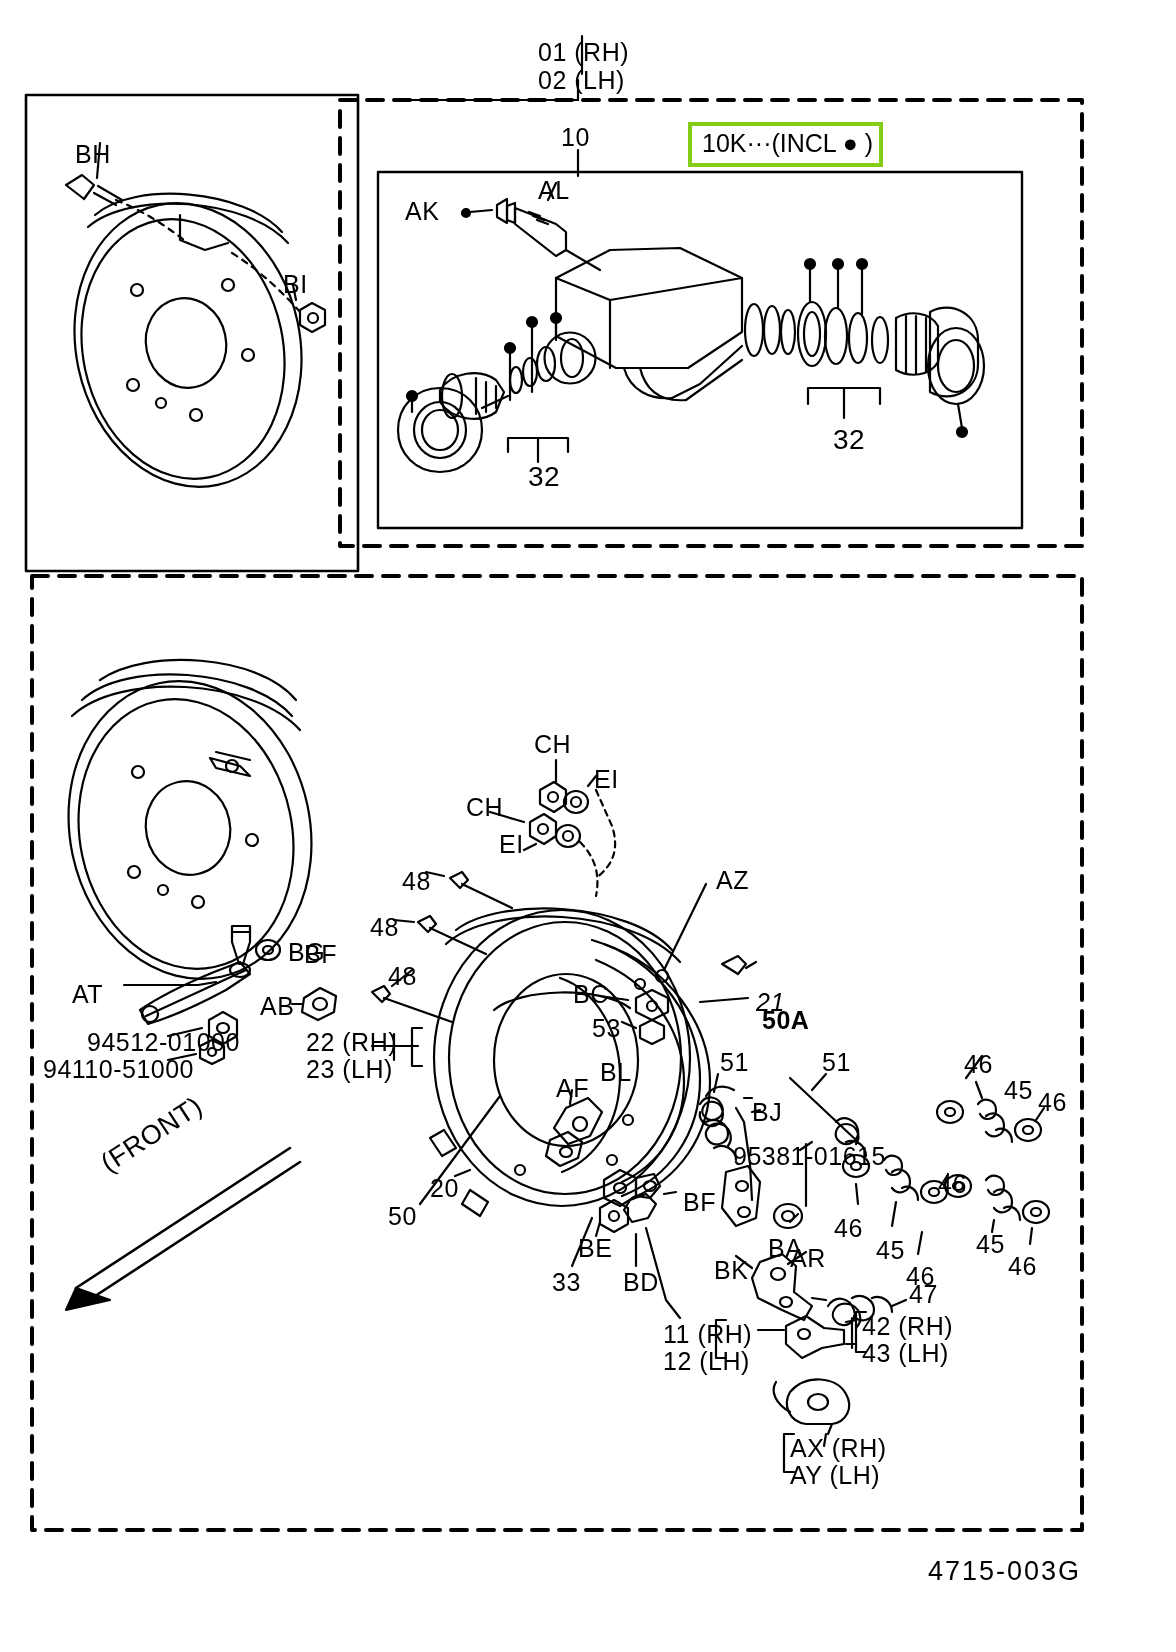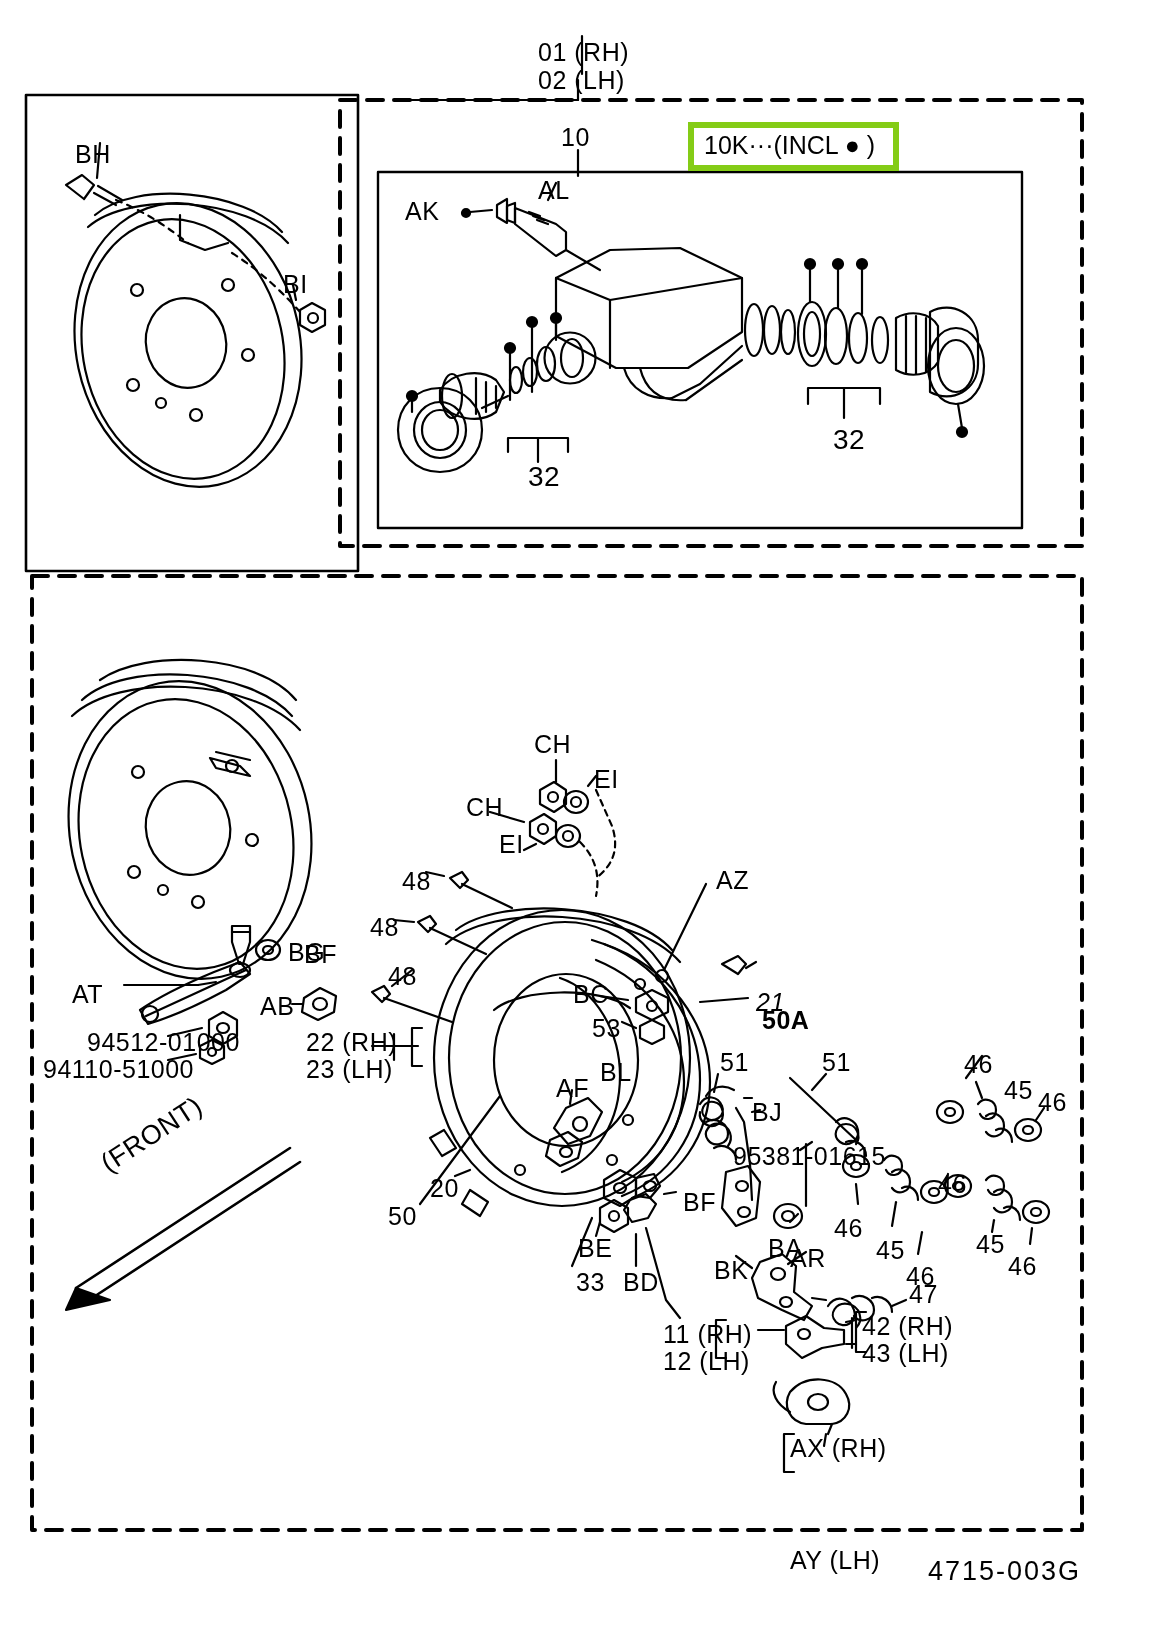--- a/index.html
+++ b/index.html
@@ -35,22 +35,22 @@
   .lbl.big { font-size: 28px; }
   .code {
     position: absolute;
     font-family: "Liberation Sans", sans-serif;
     font-size: 27px;
     letter-spacing: 2px;
     white-space: pre;
   }
   .boxed {
     position: absolute;
-    border: 6px solid #84cc16;
-    padding: 3px 18px 5px 10px;
+    border: 4px solid #84cc16;
+    padding: 3px 6px 5px 10px;
     font-size: 25px;
     white-space: pre;
     background: #fff;
   }
 </style>
 </head>
 <body>
 
 <div id="page">
 
@@ -442,29 +442,29 @@
   <div class="lbl" style="left:976px; top:1230px;">45</div>
   <div class="lbl" style="left:1008px; top:1252px;">46</div>
 
   <div class="lbl" style="left:430px; top:1174px;">20</div>
   <div class="lbl" style="left:388px; top:1202px;text-align:right;">50</div>
   <div class="lbl" style="left:683px; top:1188px;">BF</div>
   <div class="lbl" style="left:768px; top:1234px;">BA</div>
   <div class="lbl" style="left:578px; top:1234px;">BE</div>
   <div class="lbl" style="left:714px; top:1256px;">BK</div>
   <div class="lbl" style="left:790px; top:1244px;">AR</div>
-  <div class="lbl" style="left:552px; top:1268px;margin-left:24px;">33</div>
+  <div class="lbl" style="left:552px; top:1268px;">33</div>
   <div class="lbl" style="left:623px; top:1268px;">BD</div>
   <div class="lbl" style="left:909px; top:1280px;">47</div>
 
   <div class="lbl" style="left:663px; top:1320px;">11 (RH)</div>
   <div class="lbl" style="left:663px; top:1347px;text-align:center;">12 (LH)</div>
   <div class="lbl" style="left:862px; top:1312px;">42 (RH)</div>
   <div class="lbl" style="left:862px; top:1339px;">43 (LH)</div>
 
   <div class="lbl" style="left:790px; top:1434px;">AX (RH)</div>
-  <div class="lbl" style="left:790px; top:1546px;">AY (LH)</div>
+  <div class="lbl" style="left:790px; top:1461px;">AY (LH)</div>
 
   <div class="lbl" style="left:96px; top:1154px; transform:rotate(-33deg); transform-origin:left top; font-size:27px;">(FRONT)</div>
 
   <div class="code" style="left:928px; top:1556px;">4715-003G</div>
 
 </div>
 
 </body></html>

